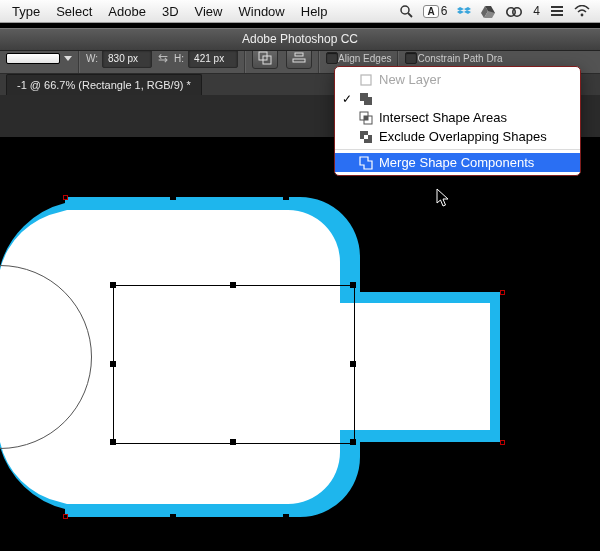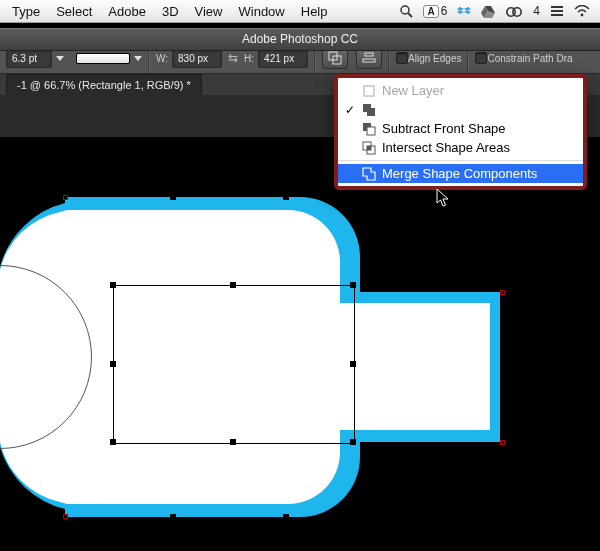--- a/index.html
+++ b/index.html
@@ -27,21 +27,21 @@
   .workspace{position:absolute;left:0;top:95px;right:0;bottom:0;background:#2b2b2b;z-index:1}
   .canvasblack{position:absolute;left:0;top:42px;right:0;bottom:0;background:#000}
 
   .shape-stroke{position:absolute;fill:#1eb6ed}
   .shape-fill{position:absolute;fill:#fff}
   .bbox{position:absolute;border:1px solid #000}
   .hnd{position:absolute;width:6px;height:6px;background:#000}
   .anchor{position:absolute;width:5px;height:5px;border:1px solid #b00;background:transparent;box-sizing:border-box}
   .arc{position:absolute;border:1px solid #555;border-radius:50%;background:transparent}
 
-  .menu{position:absolute;left:334px;top:74px;width:245px;background:#fff;border:4px solid #7f1d1d;border-radius:5px;box-shadow:0 6px 18px rgba(0,0,0,.45);padding:3px 0;z-index:10;font-size:13px;color:#000}
+  .menu{position:absolute;left:334px;top:66px;width:245px;background:#fff;border:1px solid #7f1d1d;border-radius:5px;box-shadow:0 6px 18px rgba(0,0,0,.45);padding:3px 0;z-index:10;font-size:13px;color:#000}
   .mi{display:flex;align-items:center;height:19px;padding:0 10px 0 6px;gap:6px}
   .mi .chkcol{width:12px;text-align:center;font-size:12px}
   .mi .ico{width:14px;height:14px;flex:0 0 14px}
   .mi.dis{color:#a6a6a6}
   .mi.hl{background:#2a6ff3;color:#fff}
   .menu hr{border:none;border-top:1px solid #dcdcdc;margin:3px 0}
   .cursor{position:absolute;pointer-events:none;z-index:11}
 </style>
 </head>
 <body>
@@ -89,26 +89,20 @@
       </svg>
   </span>
 </div>
 
 <div class="titlebar">
   <span>Adobe Photoshop CC</span>
 </div>
 
 <div class="options">
   <div class="seg">
-    <div class="numfield" style="min-width:34px">6.3 pt</div>
-    <svg width="8" height="8">
-        <path d="M0 2 L8 2 L4 7 Z" fill="#ddd"></path>
-      </svg>
-  </div>
-  <div class="seg">
     <div class="strokebar"></div>
     <svg width="8" height="8">
         <path d="M0 2 L8 2 L4 7 Z" fill="#ddd"></path>
       </svg>
   </div>
   <div class="sep"></div>
   <div class="seg">
     <span class="lbl">W:</span>
     <div class="numfield">830 px</div>
     <span class="linkicon">⇆</span>
@@ -209,34 +203,35 @@
   <div class="mi">
     <span class="chkcol">✓</span>
     <svg class="ico" viewBox="0 0 14 14">
         <rect x="1" y="1" width="8" height="8" fill="#555"></rect>
         <rect x="5" y="5" width="8" height="8" fill="#555"></rect>
       </svg>
   </div>
   <div class="mi">
     <span class="chkcol"></span>
     <svg class="ico" viewBox="0 0 14 14">
-        <rect x="1" y="1" width="8" height="8" fill="#555"></rect>
-        <rect x="5" y="5" width="8" height="8" fill="#fff" stroke="#555"></rect>
-      </svg>
-    <span>Subtract Front Shape</span>
-  </div>
-  <div class="mi">
-    <span class="chkcol"></span>
-    <svg class="ico" viewBox="0 0 14 14">
         <rect x="1" y="1" width="8" height="8" fill="none" stroke="#555"></rect>
         <rect x="5" y="5" width="8" height="8" fill="none" stroke="#555"></rect>
         <rect x="5" y="5" width="4" height="4" fill="#555"></rect>
       </svg>
     <span>Intersect Shape Areas</span>
   </div>
+  <div class="mi">
+    <span class="chkcol"></span>
+    <svg class="ico" viewBox="0 0 14 14">
+        <rect x="1" y="1" width="8" height="8" fill="#555"></rect>
+        <rect x="5" y="5" width="8" height="8" fill="#555"></rect>
+        <rect x="5" y="5" width="4" height="4" fill="#fff"></rect>
+      </svg>
+    <span>Exclude Overlapping Shapes</span>
+  </div>
   <hr>
   <div class="mi hl">
     <span class="chkcol"></span>
     <svg class="ico" viewBox="0 0 14 14">
         <path d="M1 1 h8 v4 h4 v8 h-8 v-4 h-4 z" fill="none" stroke="#fff" stroke-width="1.2"></path>
       </svg>
     <span>Merge Shape Components</span>
   </div>
 </div>
 

